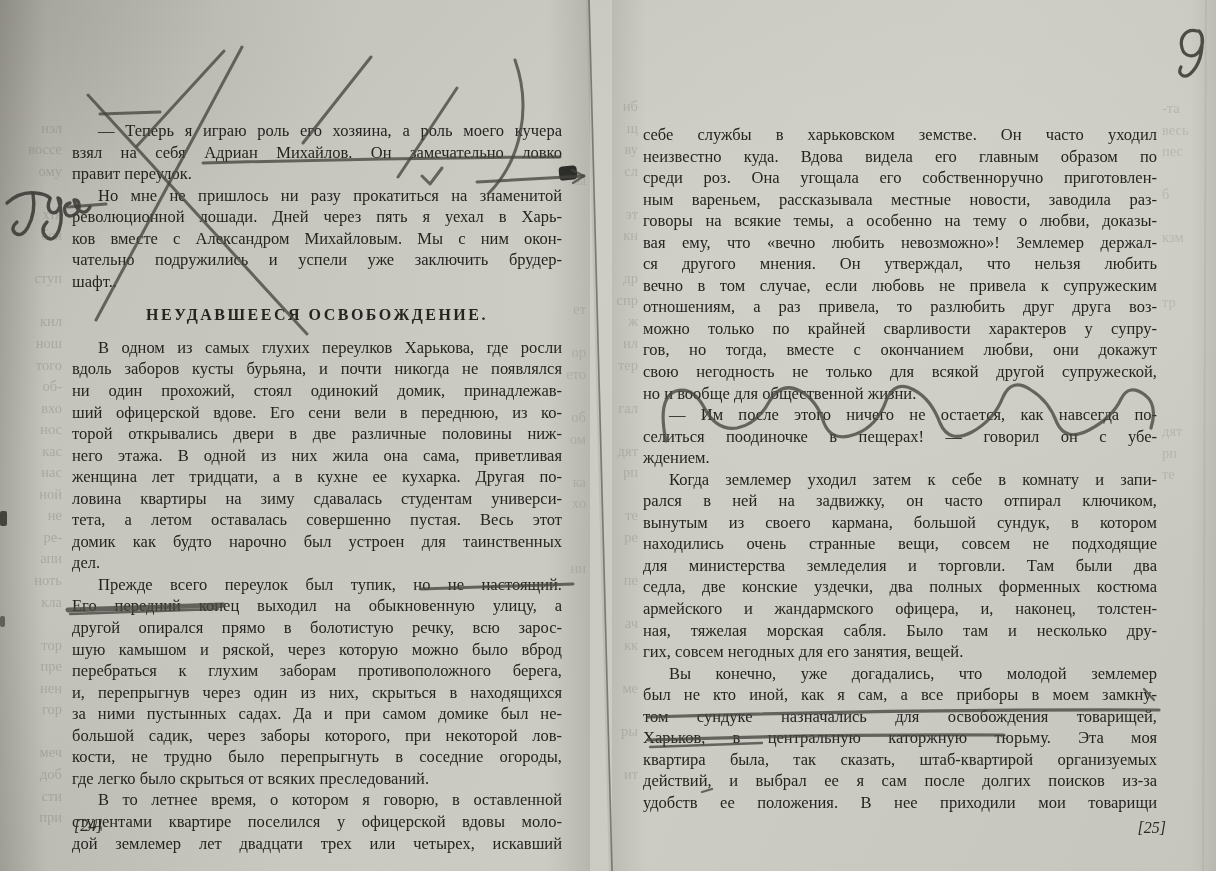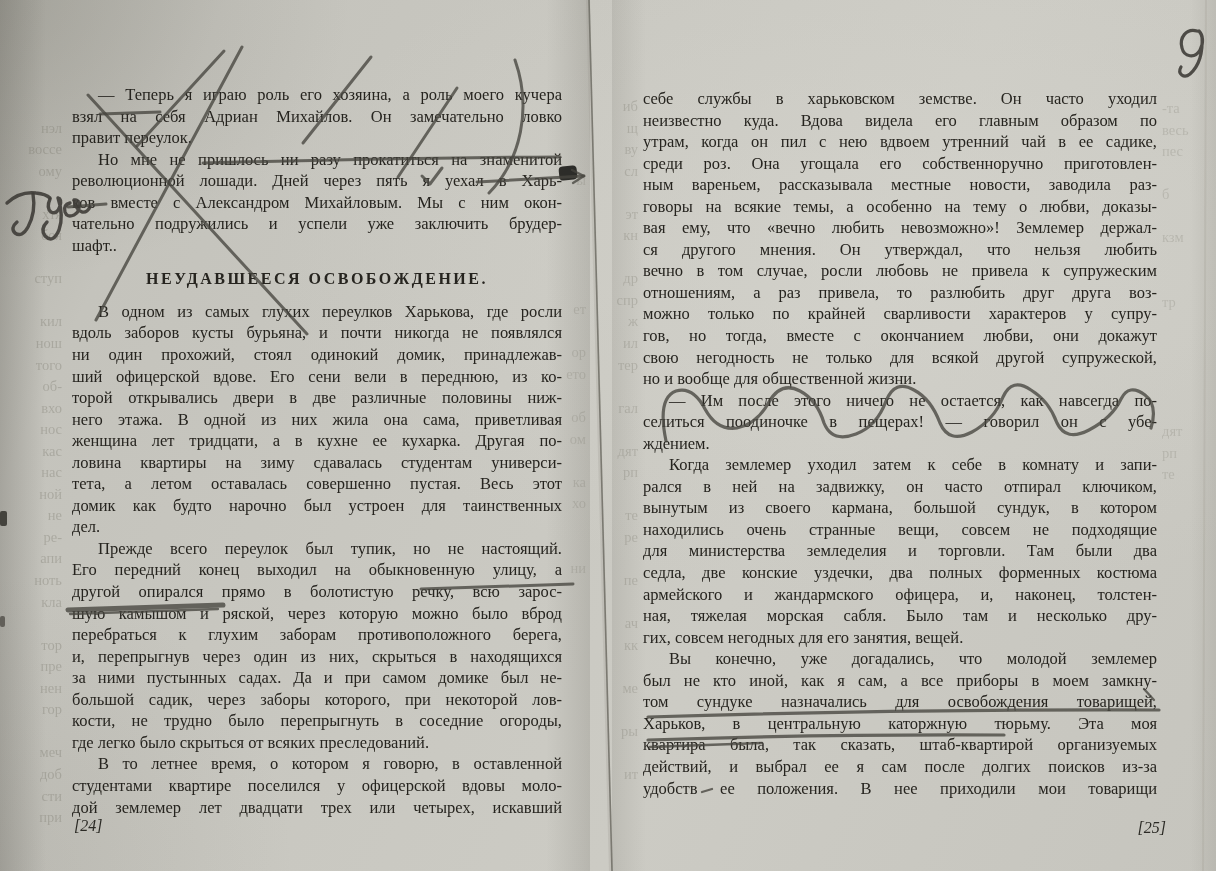--- a/index.html
+++ b/index.html
@@ -14,21 +14,21 @@
   
   .shadeL{position:absolute;top:0;height:871px;left:546px;width:44px;
     background:linear-gradient(90deg, rgba(100,98,90,0), rgba(100,98,90,.20));}
   .shadeR{position:absolute;top:0;height:871px;left:612px;width:34px;
     background:linear-gradient(90deg, rgba(110,108,100,.16), rgba(110,108,100,0));}
   .edgeL{position:absolute;top:0;height:871px;left:0;width:46px;
     background:linear-gradient(90deg, rgba(95,93,86,.30), rgba(95,93,86,0));}
   .edgeR{position:absolute;top:0;height:871px;right:0;width:26px;
     background:linear-gradient(270deg, rgba(140,138,130,.22), rgba(140,138,130,0));}
 
-  .col{position:absolute;color:#26241f;font-size:16.5px;}
+  .col{position:absolute;color:#26241f;font-size:16.5px;margin-top:36px;}
   .bline{height:21.55px;line-height:21.55px;text-align:justify;text-align-last:justify;white-space:normal;}
   .bline.last{text-align-last:left;}
   .bline.ind{text-indent:26px;}
   .bheading{height:21.55px;line-height:21.55px;margin:12px 0 11px 0;text-align:center;text-align-last:center;
     font-weight:bold;letter-spacing:2.5px;font-size:16px;}
   .pagenum{position:absolute;font-style:italic;font-size:16px;color:#2b2a25;}
   #pn-left{left:74px;top:817px;}
   #pn-right{left:1118px;top:819px;width:48px;text-align:right;}
 
   .bleed{position:absolute;font-size:14.5px;color:#6e6c60;opacity:.30;filter:blur(.55px);}
@@ -212,27 +212,26 @@
         <div class="bline">студентами квартире поселился у офицерской вдовы моло-</div>
         <div class="bline">дой землемер лет двадцати трех или четырех, искавший</div>
       </div>
     <div class="pagenum" id="pn-left">[24]</div>
   </div>
 
   <div>
     <div class="col" style="left:643px;top:88px;width:514px;">
         <div class="bline">себе службы в харьковском земстве.  Он часто уходил</div>
         <div class="bline">неизвестно куда.  Вдова видела его главным образом по</div>
-        <div class="bline">утрам, когда он пил с нею вдвоем утренний чай в ее садике,</div>
         <div class="bline">среди роз.  Она угощала его собственноручно приготовлен-</div>
         <div class="bline">ным вареньем, рассказывала местные новости, заводила раз-</div>
         <div class="bline">говоры на всякие темы, а особенно на тему о любви, доказы-</div>
         <div class="bline">вая ему, что «вечно любить невозможно»!  Землемер держал-</div>
         <div class="bline">ся другого мнения.  Он утверждал,  что нельзя любить</div>
-        <div class="bline">вечно в том случае, росли любовь не привела к супружеским</div>
+        <div class="bline">вечно в том случае, если любовь не привела к супружеским</div>
         <div class="bline">отношениям,  а раз привела,  то разлюбить друг друга воз-</div>
         <div class="bline">можно только по крайней сварливости характеров у супру-</div>
         <div class="bline">гов,  но тогда,  вместе с окончанием любви,  они докажут</div>
         <div class="bline">свою негодность не только для всякой другой супружеской,</div>
         <div class="bline last">но и вообще для общественной жизни.</div>
         <div class="bline ind">— Им после этого ничего не остается, как навсегда по-</div>
         <div class="bline">селиться  поодиночке  в  пещерах! — говорил  он  с  убе-</div>
         <div class="bline last">ждением.</div>
         <div class="bline ind">Когда землемер уходил затем к себе в комнату и запи-</div>
         <div class="bline">рался в ней на задвижку,  он часто отпирал ключиком,</div>

